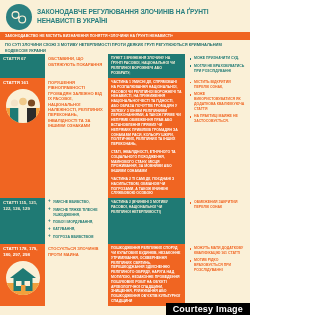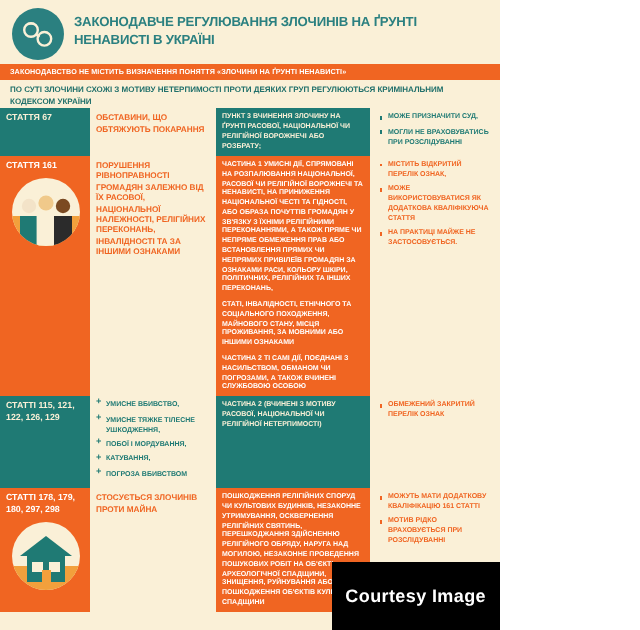--- a/index.html
+++ b/index.html
@@ -158,21 +158,21 @@
 
   
   .watermark {
     position: absolute;
     right: 0;
     bottom: 0;
     background: #000000;
     color: #ffffff;
     font-size: 9px;
     font-weight: bold;
-    padding: 12px 7px;
+    padding: 1px 7px;
     letter-spacing: 0.2px;
   }
 </style>
 </head>
 <body>
 
 <div id="page">
 
   <div class="header">
     <div class="hdr-badge">

